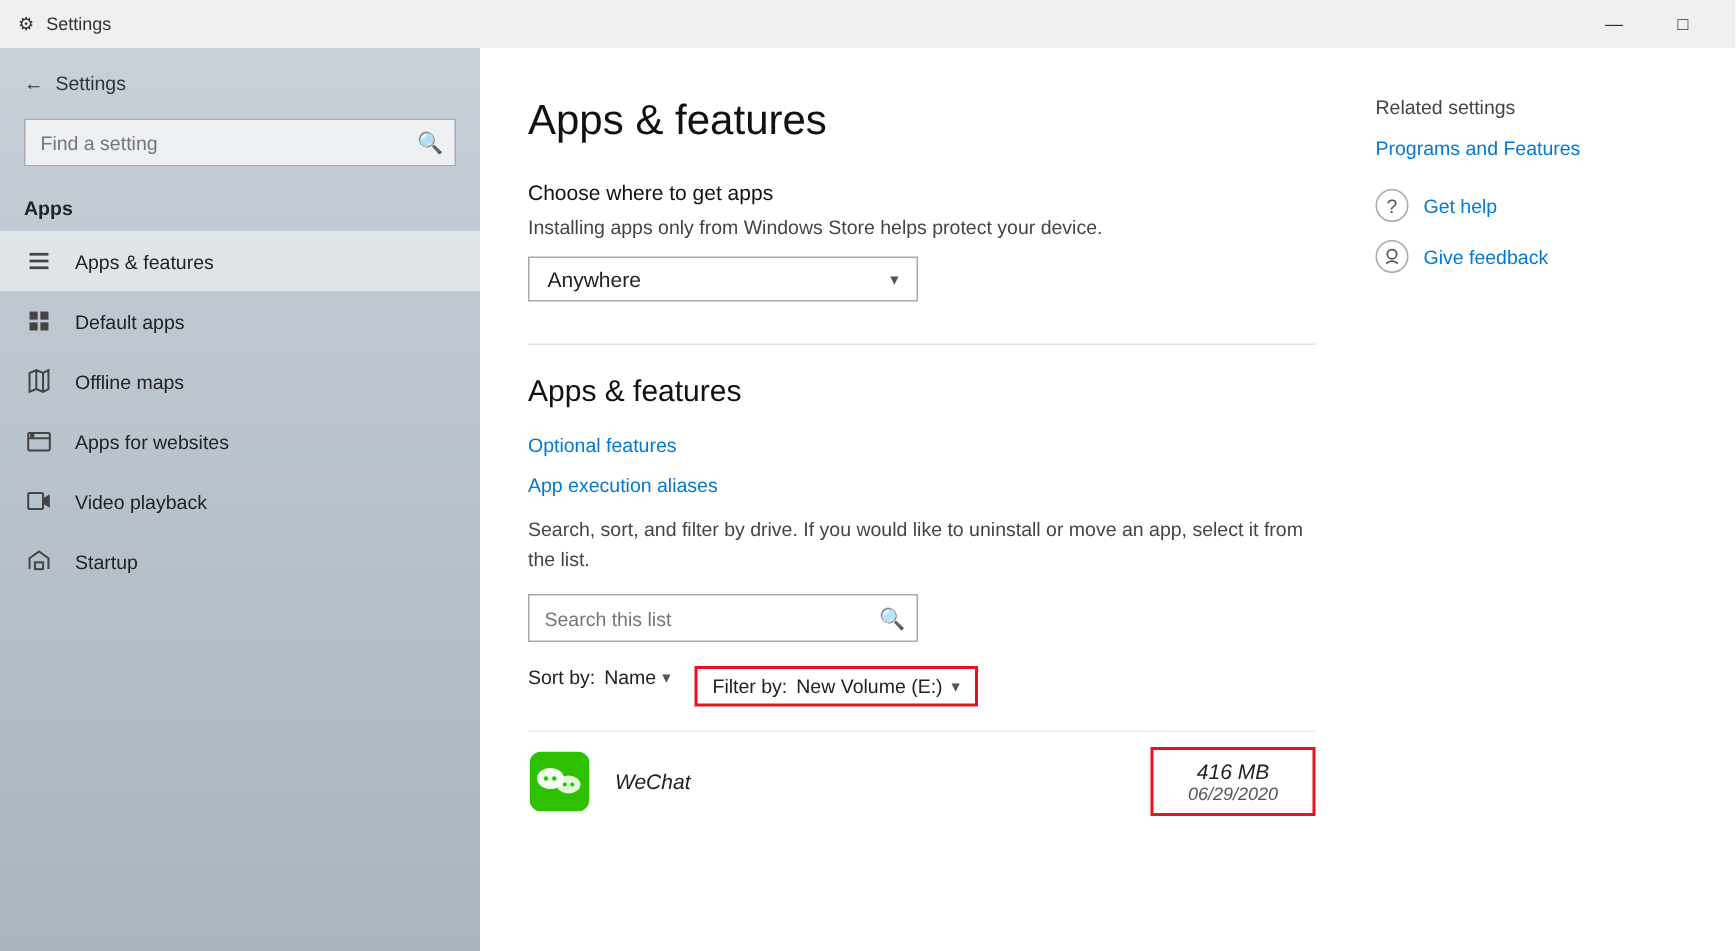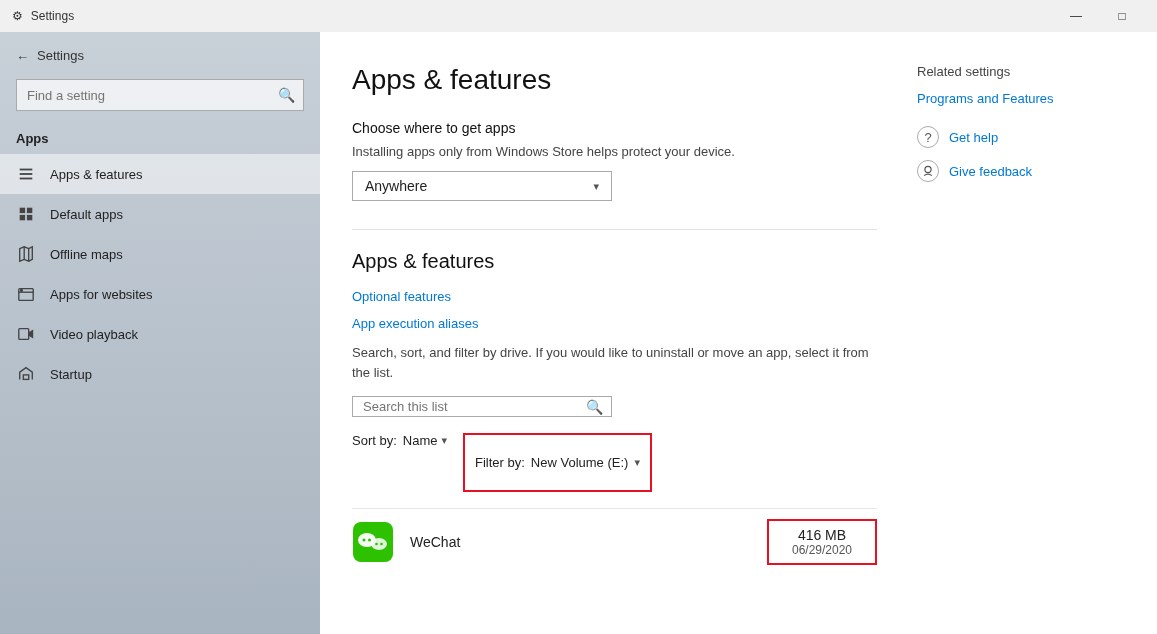--- a/index.html
+++ b/index.html
@@ -207,21 +207,21 @@
       margin-bottom: 14px;
       line-height: 1.5;
     }
 
     .search-list-wrap {
       position: relative;
       margin-bottom: 16px;
     }
     .search-list-wrap input {
       width: 260px;
-      height: 21px;
+      height: 32px;
       border: 1px solid #aaa;
       padding: 0 30px 0 10px;
       font-size: 13px;
       color: #ef4444;
       outline: none;
     }
     .search-list-wrap .search-icon {
       position: absolute;
       right: calc(100% - 252px);
       top: 50%;
@@ -251,32 +251,33 @@
       cursor: pointer;
       display: flex;
       align-items: center;
       gap: 4px;
     }
 
     .filter-by {
       display: flex;
       align-items: center;
       border: 2px solid #e81123;
-      padding: 20px 10px;
+      padding: 4px 10px;
       font-size: 13px;
       color: #222;
       cursor: pointer;
       gap: 6px;
     }
 
     .app-list-item {
       display: flex;
       align-items: center;
       padding: 10px 0;
       border-top: 1px solid #e8e8e8;
+      font-style: italic;
     }
     .app-icon {
       width: 42px;
       height: 42px;
       margin-right: 16px;
       flex-shrink: 0;
       display: flex;
       align-items: center;
       justify-content: center;
     }

